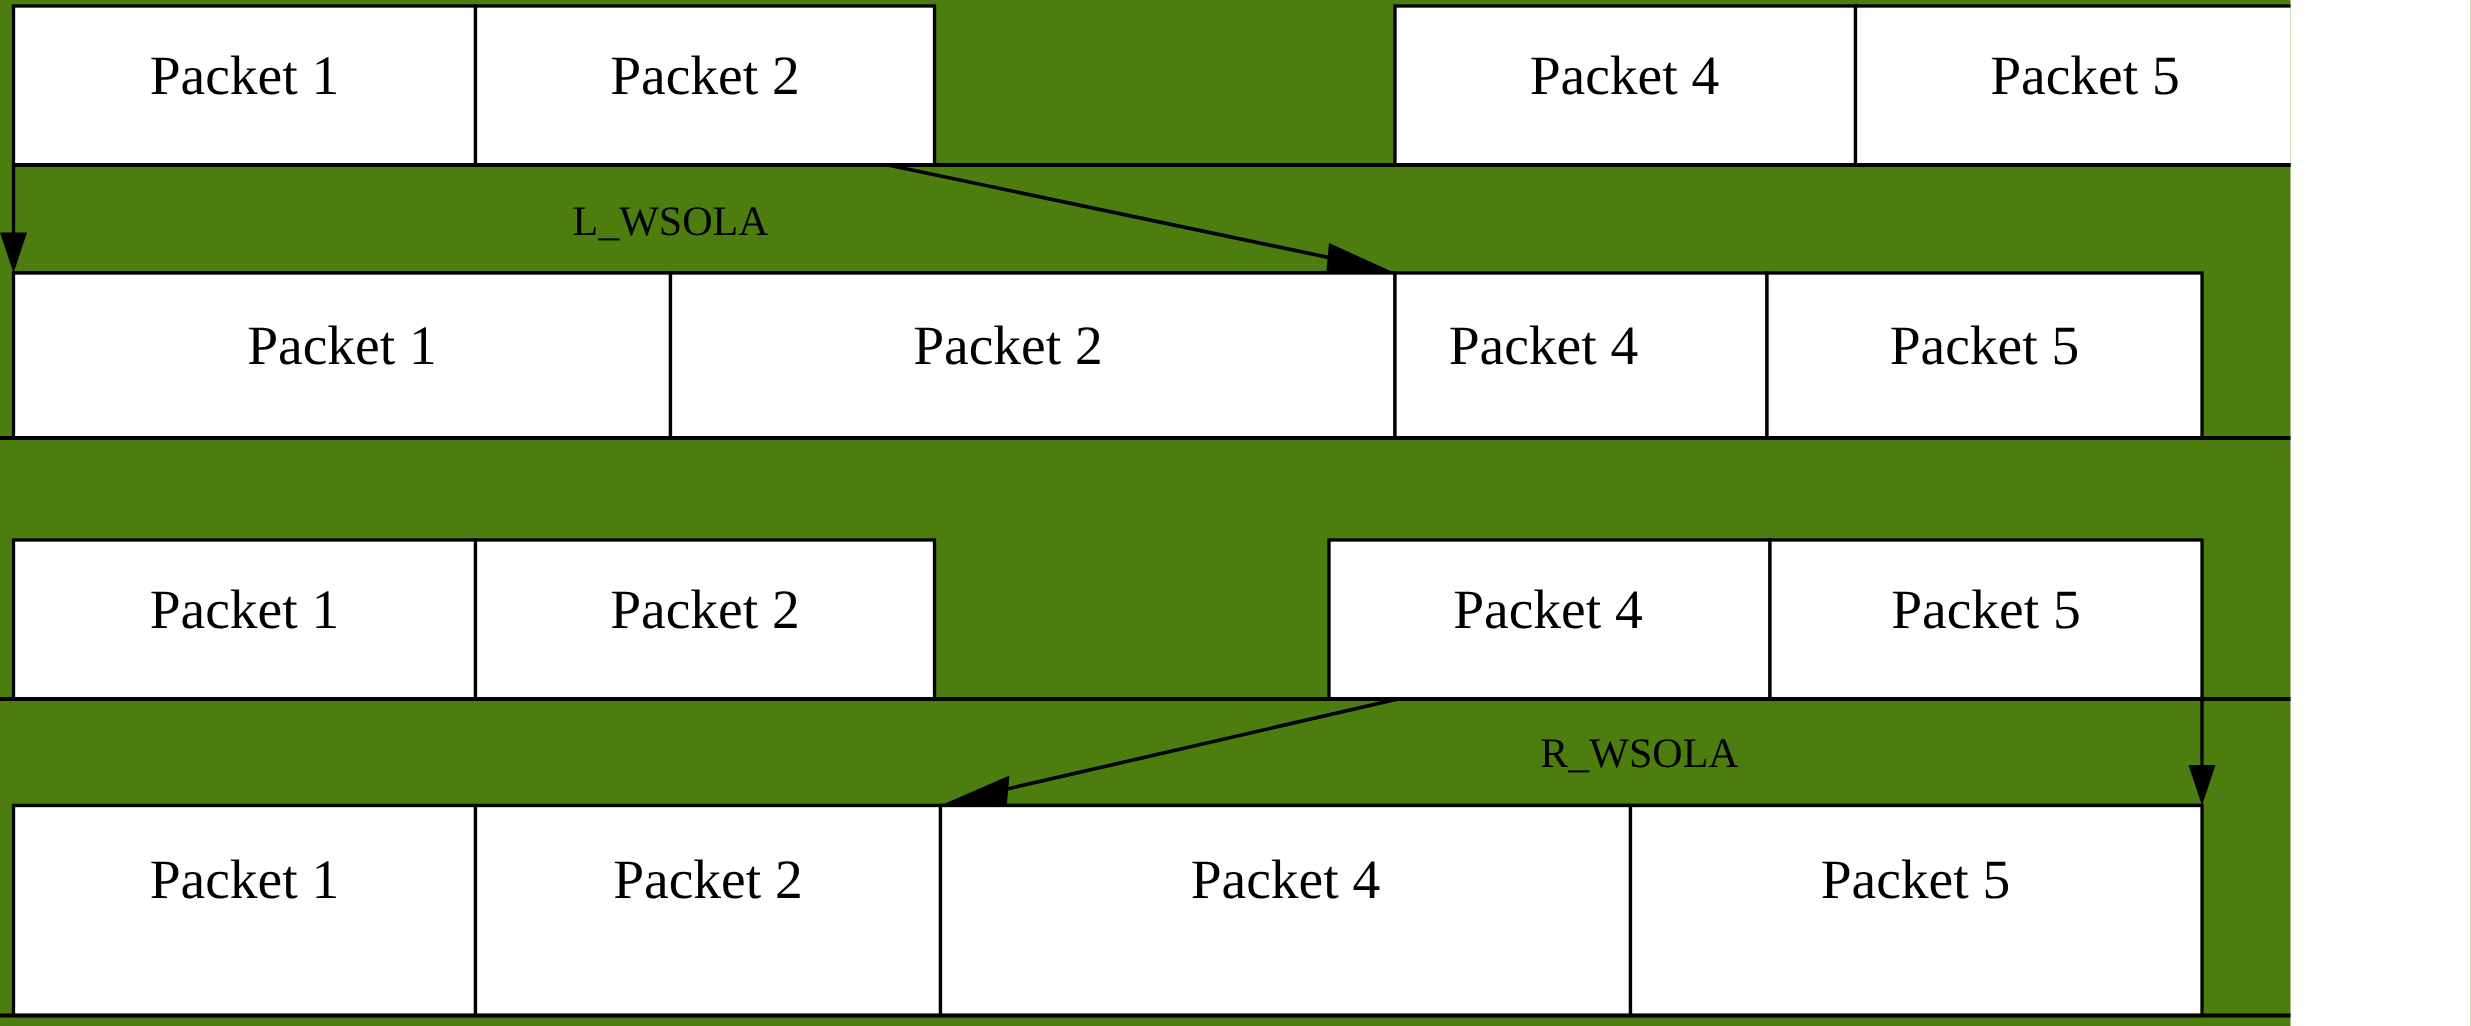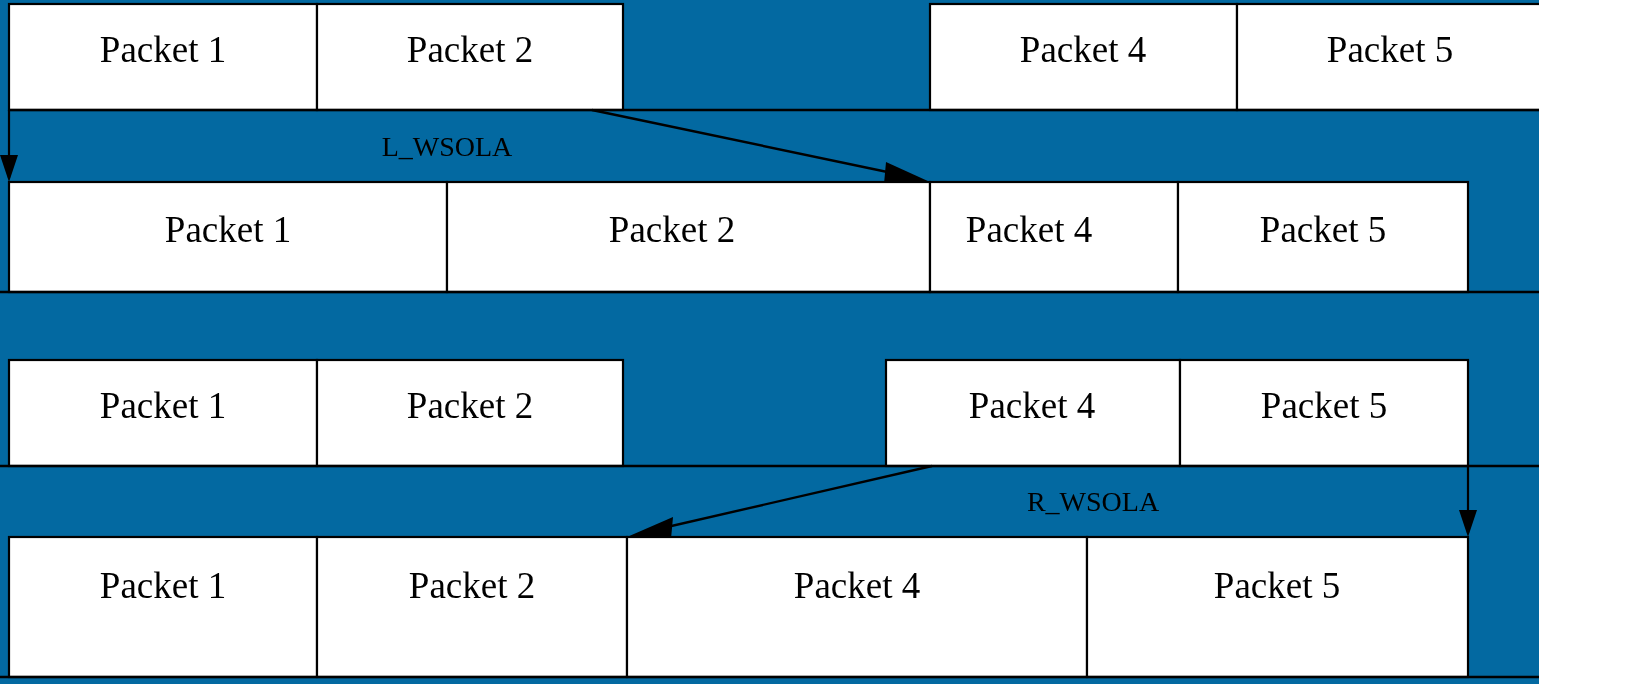--- a/index.html
+++ b/index.html
@@ -4,24 +4,23 @@
 <style>
   html, body {
     margin: 0;
     padding: 0;
     background: #ffffff;
   }
   #canvas {
     position: relative;
     width: 1527px;
     height: 684px;
-    background: #0369a1;
+    background: #4d7c0f;
     font-family: "Liberation Serif", "DejaVu Serif", serif;
     overflow: hidden;
-    padding-left: 12px;
   }
   #canvas svg {
     position: absolute;
     top: 0;
     left: 0;
     width: 1647px;
     height: 684px;
   }
   .pkt-label {
     font-family: "Liberation Serif", "DejaVu Serif", serif;

